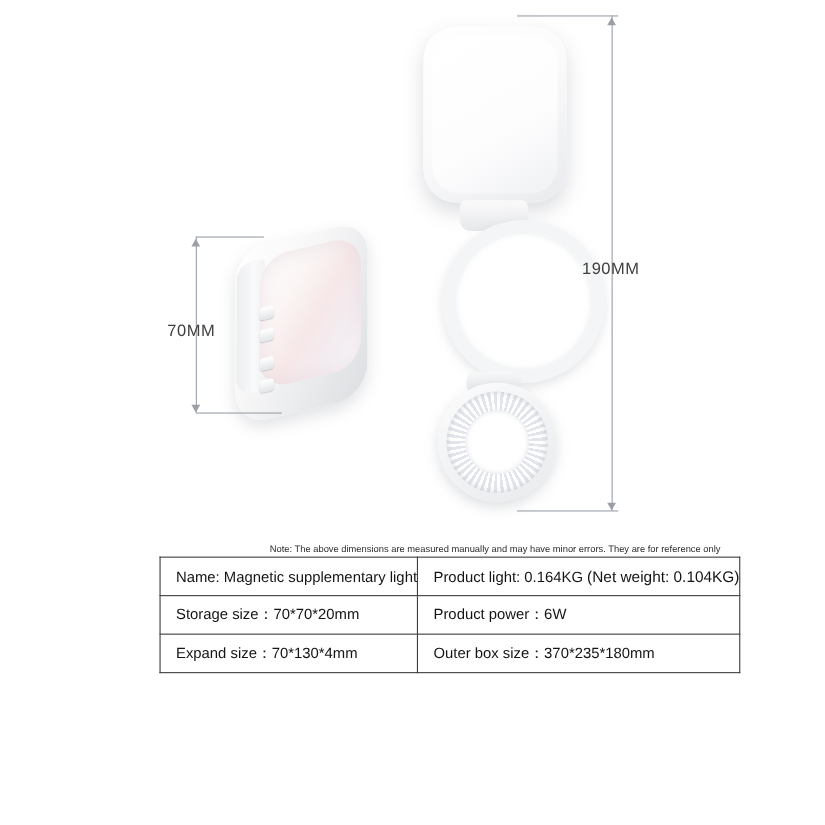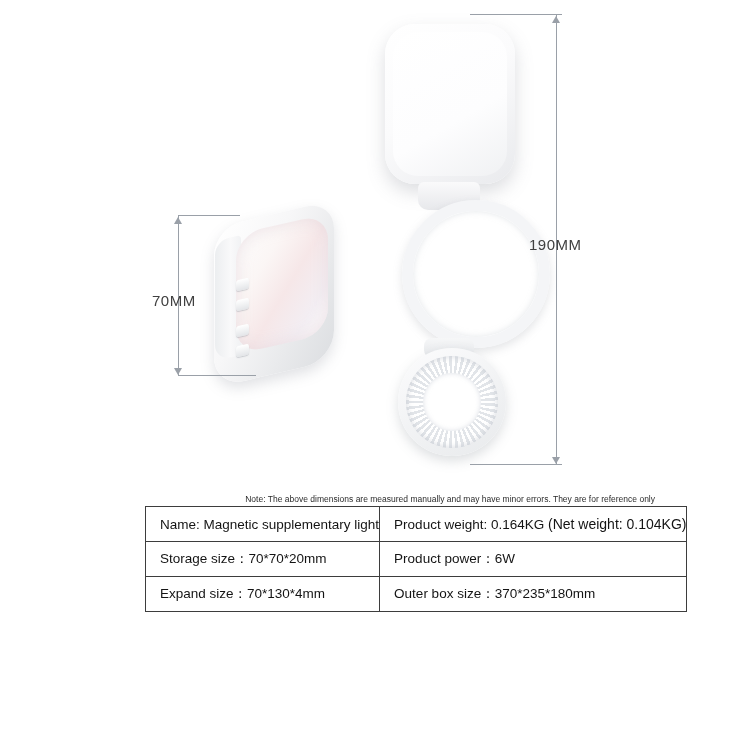--- a/index.html
+++ b/index.html
@@ -243,21 +243,21 @@
     <div class="dim-label lbl-70">70MM</div>
   </div>
 
   <div class="note">Note: The above dimensions are measured manually and may have minor errors. They are for reference only</div>
 
   <table class="spec-table">
     <tbody>
       <tr>
         <td class="col-a">Name: Magnetic supplementary light</td>
         <td class="col-b">
-          <span>Product weight: 0.164KG</span>
+          <span>Product light: 0.164KG</span>
           <span class="small-paren">(Net weight: 0.104KG)</span>
         </td>
       </tr>
       <tr>
         <td class="col-a">Storage size：70*70*20mm</td>
         <td class="col-b">Product power：6W</td>
       </tr>
       <tr>
         <td class="col-a">Expand size：70*130*4mm</td>
         <td class="col-b">Outer box size：370*235*180mm</td>

